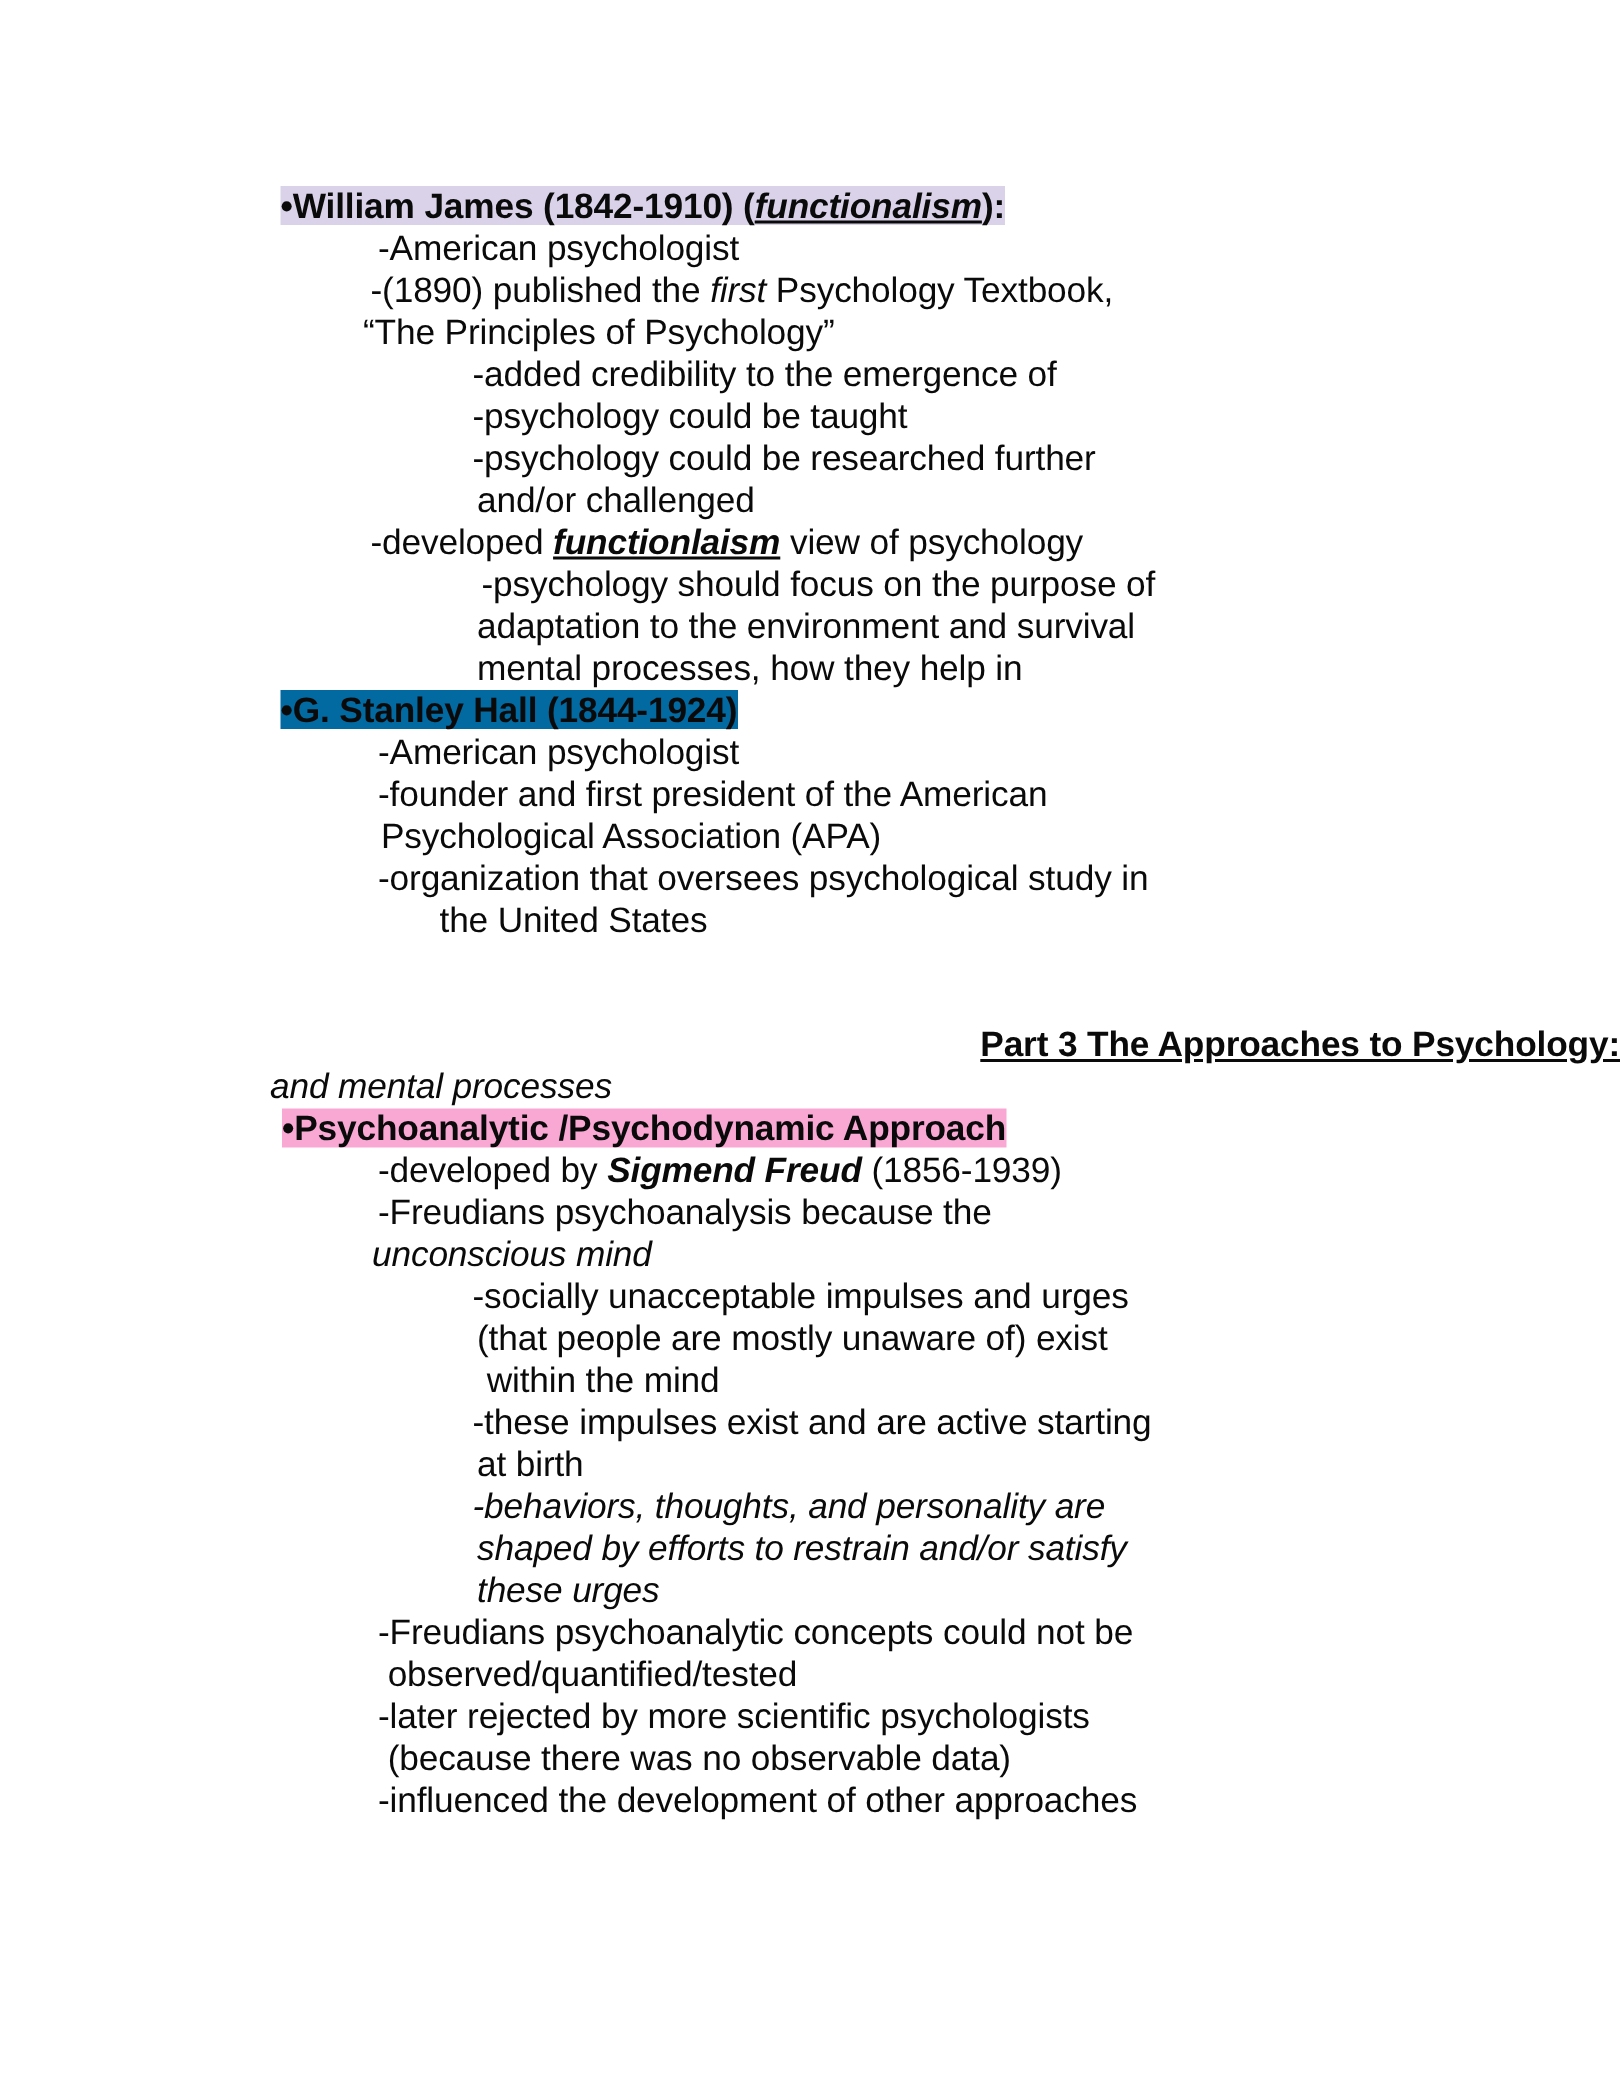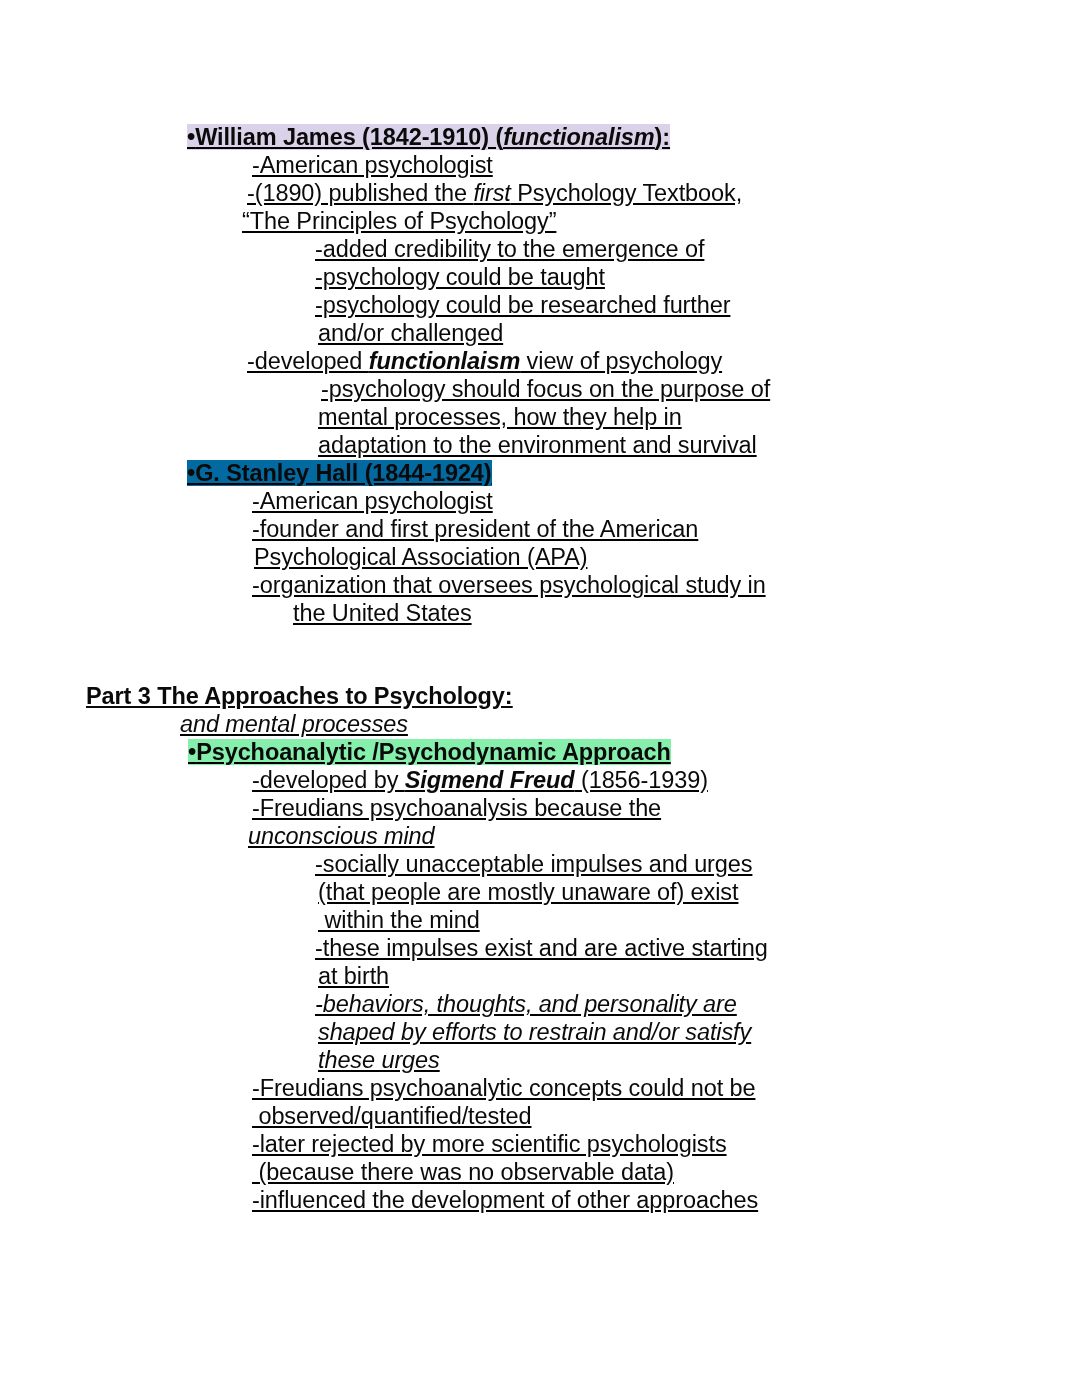--- a/index.html
+++ b/index.html
@@ -21,49 +21,48 @@
     top: 0;
     width: 1080px;
     height: 1397px;
     background: #ffffff;
   }
   .note-body {
     position: absolute;
     left: 0;
     top: 123px;
     width: 1080px;
-    text-decoration: underline;
   }
   .line {
     font-size: 23.5px;
     line-height: 28px;
     white-space: pre;
     letter-spacing: -0.1px;
     color: #0a0a0a;
   }
   
-  .i-head   { padding-left: 86px; }
+  .i-head   { padding-left: 86px; text-align: right; }
   .i-bul    { padding-left: 187px; }
   .i-1      { padding-left: 252px; }
   .i-1w     { padding-left: 247px; }
   .i-1b     { padding-left: 250px; }
   .i-2      { padding-left: 315px; }
   .i-2w     { padding-left: 318px; }
   .i-2x     { padding-left: 321px; }
   .i-ital1  { padding-left: 189px; }
   .i-ital1b { padding-left: 180px; }
 
   .b   { font-weight: bold; }
   .it  { font-style: italic; }
   .biu { font-weight: bold; font-style: italic; text-decoration: underline; }
   .bi  { font-weight: bold; font-style: italic; }
 
   .hl-lavender { background-color: #d9d2e9; }
   .hl-blue     { background-color: #0369a1; }
-  .hl-yellow   { background-color: #86efac; }
+  .hl-yellow   { background-color: #f9a8d4; }
 
   .heading-underline {
     font-weight: bold;
     text-decoration: underline;
     font-size: 23.5px;
   }
 
   .spacer-sm { height: 28px; }
   .spacer-md { height: 27px; }
 </style>
@@ -82,22 +81,22 @@
     <div class="line i-1b" style="padding-left:242px;">“The Principles of Psychology”</div>
 
     <div class="line i-2">-added credibility to the emergence of</div>
     <div class="line i-2">-psychology could be taught</div>
     <div class="line i-2">-psychology could be researched further</div>
     <div class="line i-2w">and/or challenged</div>
 
     <div class="line i-1w"><span>-developed </span><span class="biu">functionlaism</span><span> view of psychology</span></div>
 
     <div class="line i-2x">-psychology should focus on the purpose of</div>
+    <div class="line i-2w">adaptation to the environment and survival</div>
     <div class="line i-2w">mental processes, how they help in</div>
-    <div class="line i-2w">adaptation to the environment and survival</div>
 
     <div class="line i-bul"><span class="hl-blue b"><span>•</span><span>G. Stanley Hall (1844-1924)</span></span></div>
 
     <div class="line i-1">-American psychologist</div>
     <div class="line i-1">-founder and first president of the American</div>
     <div class="line i-1b" style="padding-left:254px;">Psychological Association (APA)</div>
     <div class="line i-1">-organization that oversees psychological study in</div>
     <div class="line i-1b" style="padding-left:254px;margin-left:39px;">the United States</div>
 
     <div class="spacer-sm"></div>

